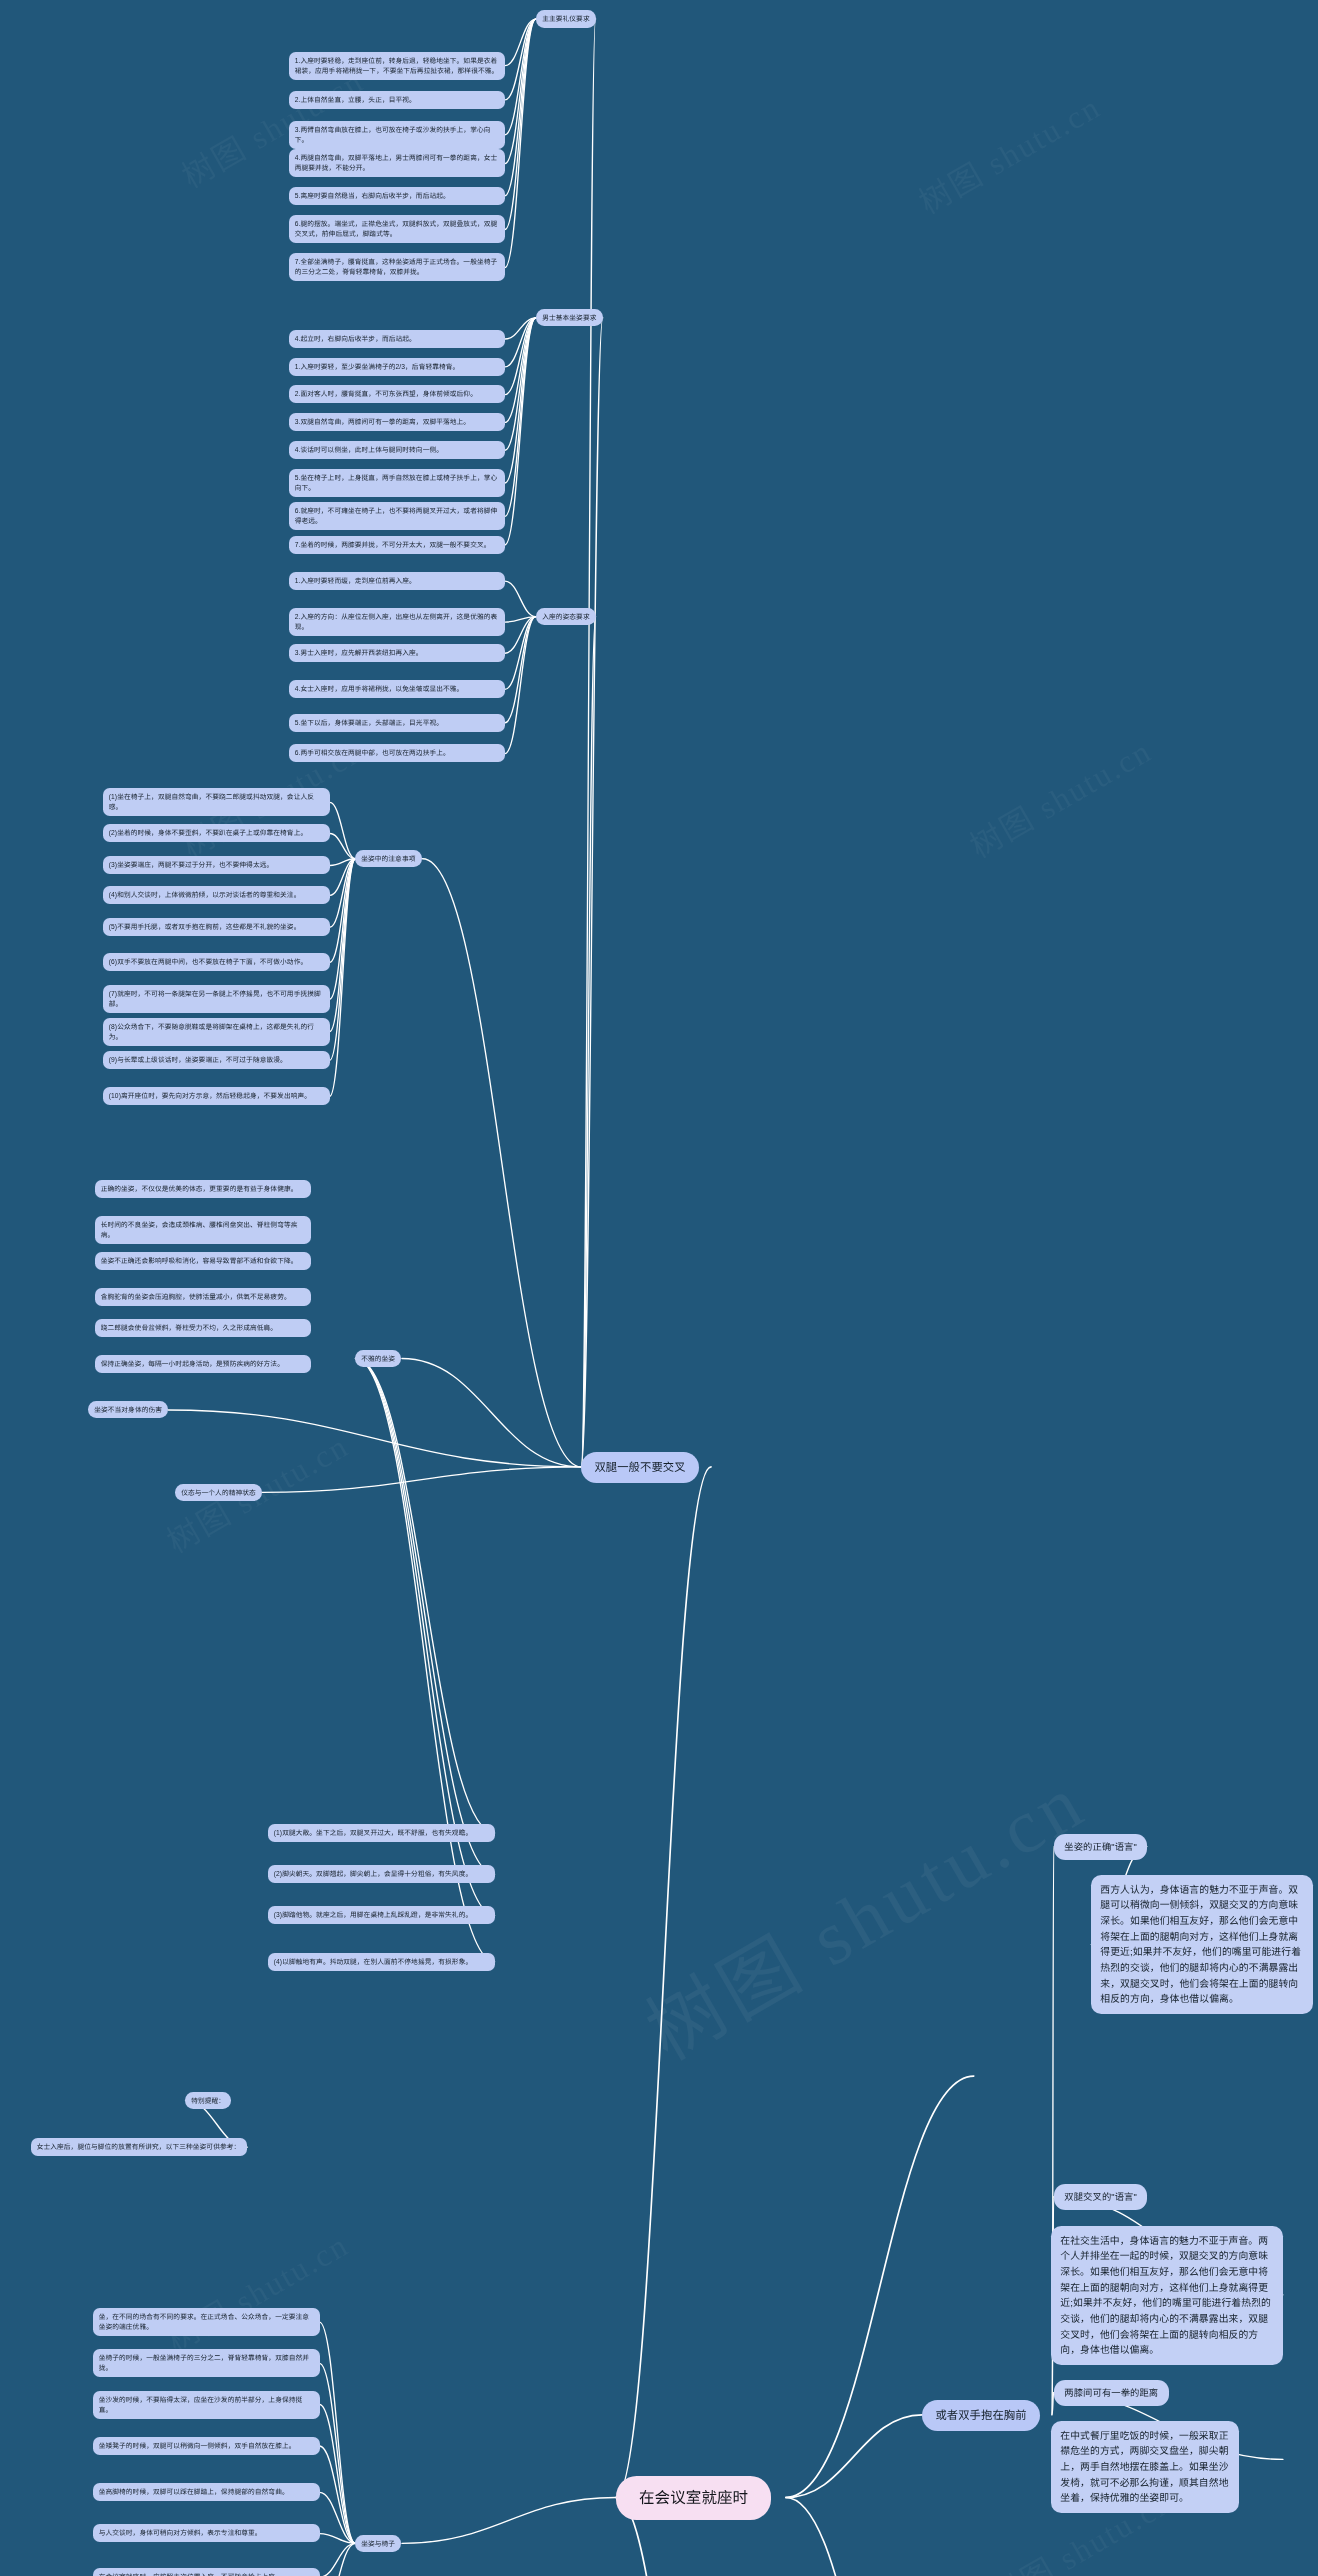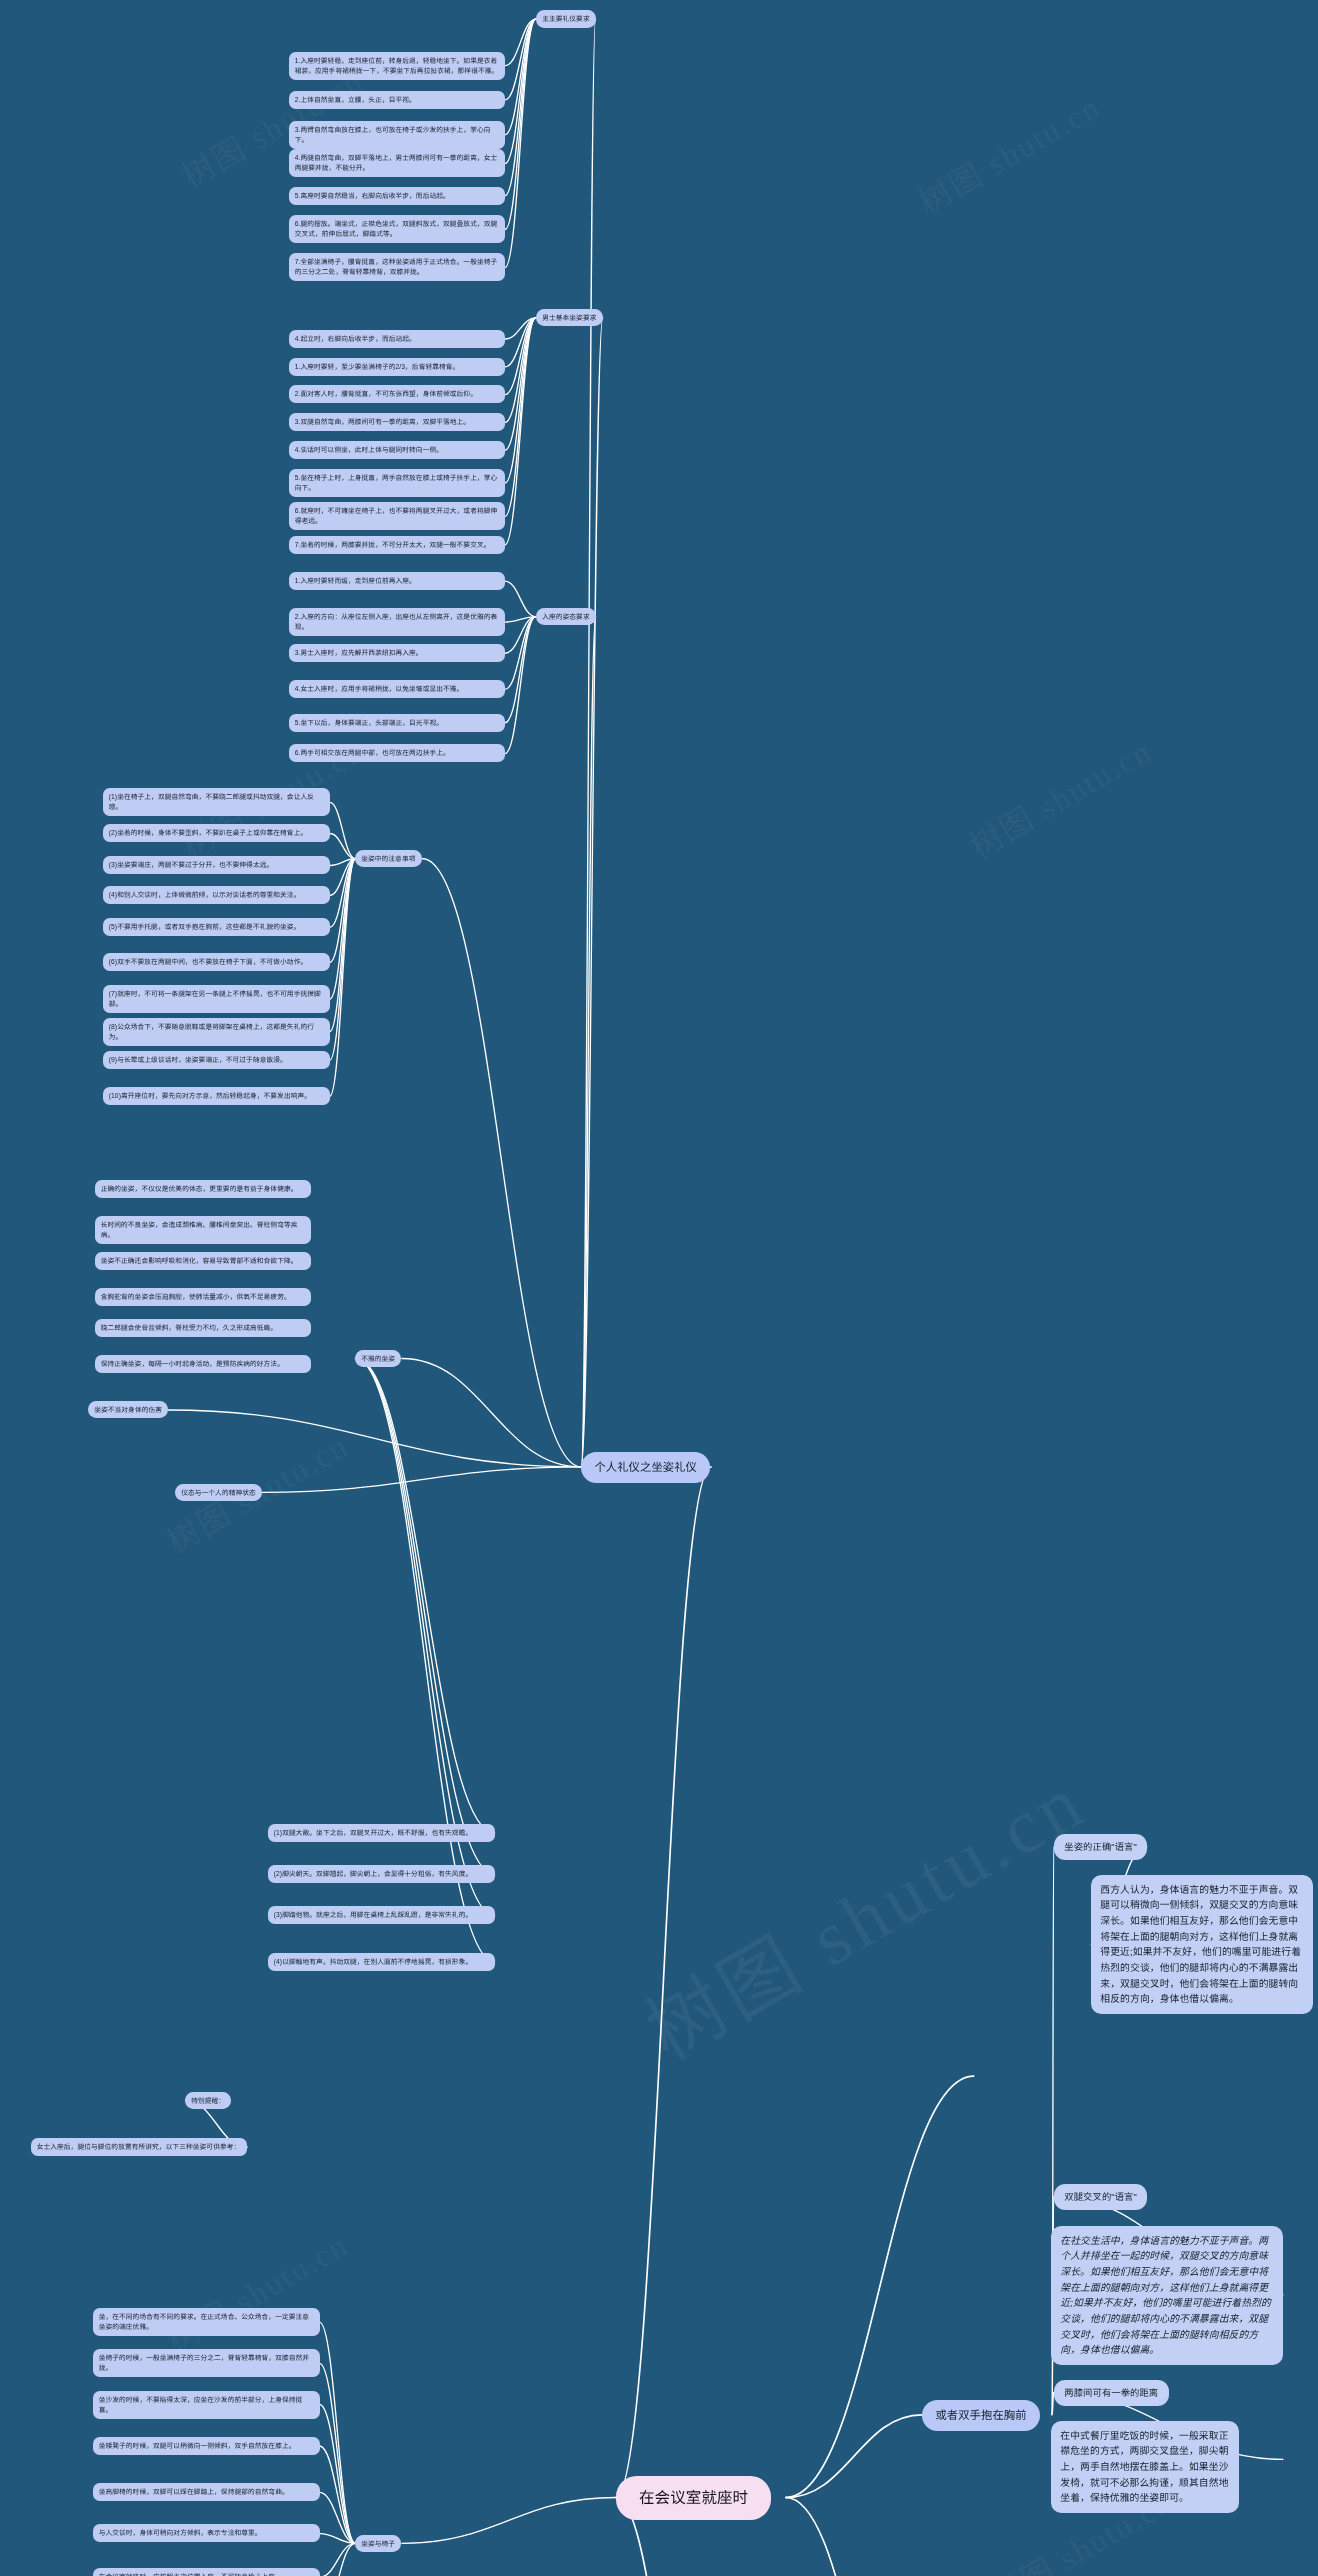--- a/index.html
+++ b/index.html
@@ -204,26 +204,26 @@
       <path d="M690,7097 C658.5,7097 651.5,7008 620,7008" class="thin"></path>
       <path d="M690,7097 C658.5,7097 651.5,7108 620,7108" class="thin"></path>
       <path d="M690,7097 C658.5,7097 651.5,7208 620,7208" class="thin"></path>
       <path d="M1168,6469.5 C1005.1,6469.5 968.9,7097 806,7097" class="thin"></path>
       <path d="M1128,2847.5 C849.45,2847.5 787.55,2897 509,2897" class="thin"></path>
       <path d="M1168,6469.5 C1012.3,6469.5 977.7,5417 822,5417" class="thin"></path>
       <path d="M1168,6469.5 C856.5999999999999,6469.5 787.4000000000001,7467 476,7467" class="thin"></path>
     </svg>
 
 <div class="node root" style="left: 616px; top: 2476px;">在会议室就座时</div>
-    <div class="node branch" style="left: 581px; top: 1452px;">个人礼仪之坐姿礼仪</div>
+    <div class="node branch" style="left: 581px; top: 1452px;">双腿一般不要交叉</div>
     <div class="node branch" style="left: 922px; top: 2400px;">或者双手抱在胸前</div>
     <div class="node sub" style="left: 1054px; top: 1834px;">坐姿的正确"语言"</div>
     <div class="node para" style="left: 1091px; top: 1875px; width: 222px;">西方人认为，身体语言的魅力不亚于声音。双腿可以稍微向一侧倾斜，双腿交叉的方向意味深长。如果他们相互友好，那么他们会无意中将架在上面的腿朝向对方，这样他们上身就离得更近;如果并不友好，他们的嘴里可能进行着热烈的交谈，他们的腿却将内心的不满暴露出来，双腿交叉时，他们会将架在上面的腿转向相反的方向，身体也借以偏离。</div>
     <div class="node sub" style="left: 1054px; top: 2184px;">双腿交叉的"语言"</div>
-    <div class="node para" style="left: 1051px; top: 2226px; width: 232px; font-style: italic;">在社交生活中，身体语言的魅力不亚于声音。两个人并排坐在一起的时候，双腿交叉的方向意味深长。如果他们相互友好，那么他们会无意中将架在上面的腿朝向对方，这样他们上身就离得更近;如果并不友好，他们的嘴里可能进行着热烈的交谈，他们的腿却将内心的不满暴露出来，双腿交叉时，他们会将架在上面的腿转向相反的方向，身体也借以偏离。</div>
+    <div class="node para" style="left: 1051px; top: 2226px; width: 232px;">在社交生活中，身体语言的魅力不亚于声音。两个人并排坐在一起的时候，双腿交叉的方向意味深长。如果他们相互友好，那么他们会无意中将架在上面的腿朝向对方，这样他们上身就离得更近;如果并不友好，他们的嘴里可能进行着热烈的交谈，他们的腿却将内心的不满暴露出来，双腿交叉时，他们会将架在上面的腿转向相反的方向，身体也借以偏离。</div>
     <div class="node sub" style="left: 1054px; top: 2380px;">两膝间可有一拳的距离</div>
     <div class="node para" style="left: 1051px; top: 2421px; width: 188px;">在中式餐厅里吃饭的时候，一般采取正襟危坐的方式，两脚交叉盘坐，脚尖朝上，两手自然地摆在膝盖上。如果坐沙发椅，就可不必那么拘谨，顺其自然地坐着，保持优雅的坐姿即可。</div>
     <div class="node smalltitle" style="left: 536px; top: 10.3px;">主主要礼仪要求</div>
     <div class="node small" style="left: 289px; top: 52px; width: 216px;">1.入座时要轻稳，走到座位前，转身后退，轻稳地坐下。如果是衣着裙装，应用手将裙稍拢一下，不要坐下后再拉扯衣裙，那样很不雅。</div>
     <div class="node small" style="left: 289px; top: 91px; width: 216px;">2.上体自然坐直，立腰，头正，目平视。</div>
     <div class="node small" style="left: 289px; top: 121px; width: 216px;">3.两臂自然弯曲放在膝上，也可放在椅子或沙发的扶手上，掌心向下。</div>
     <div class="node small" style="left: 289px; top: 149px; width: 216px;">4.两腿自然弯曲，双脚平落地上，男士两膝间可有一拳的距离，女士两腿要并拢，不能分开。</div>
     <div class="node small" style="left: 289px; top: 187px; width: 216px;">5.离座时要自然稳当，右脚向后收半步，而后站起。</div>
     <div class="node small" style="left: 289px; top: 215px; width: 216px;">6.腿的摆放。端坐式，正襟危坐式，双腿斜放式，双腿叠放式，双腿交叉式，前伸后屈式，脚踏式等。</div>
     <div class="node small" style="left: 289px; top: 253px; width: 216px;">7.全部坐满椅子，腰背挺直，这种坐姿适用于正式场合。一般坐椅子的三分之二处，脊背轻靠椅背，双膝并拢。</div>

